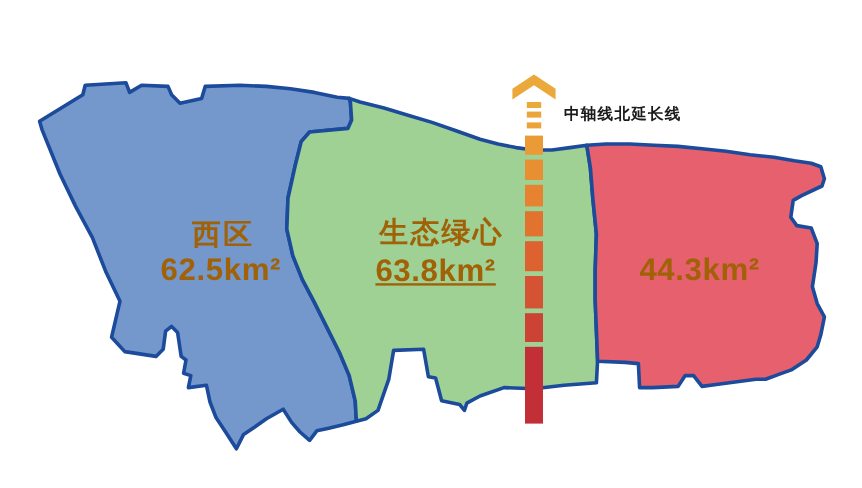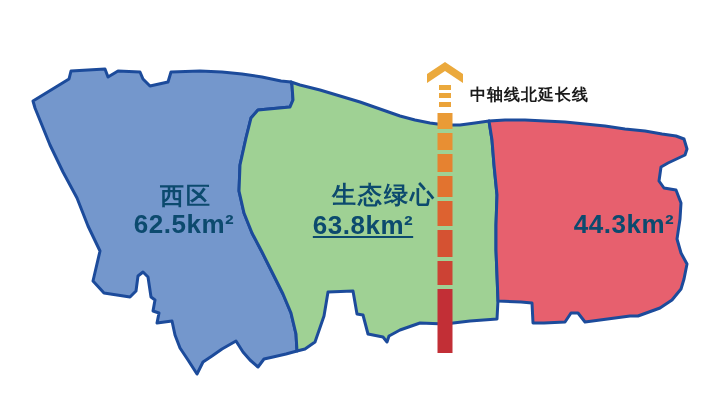--- a/index.html
+++ b/index.html
@@ -7,32 +7,32 @@
     width:718px;height:407px;
     background:#ffffff;
     font-family:"Liberation Sans","DejaVu Sans",sans-serif;
     position:relative;overflow:hidden;
   }
   .canvas{position:absolute;left:0;top:0;width:718px;height:407px;}
   svg{position:absolute;left:0;top:0;}
   .map-label{
     position:absolute;
     transform:translate(-50%,-50%);
-    color:#0c4a6e;
+    color:#a16207;
     font-weight:bold;
     text-align:center;
     white-space:nowrap;
     line-height:1;
   }
   .region-name{font-size:24px;letter-spacing:2px;}
   .region-area{font-size:26px;letter-spacing:0.5px;}
   .axis-label{
     position:absolute;
     transform:translate(0,-50%);
-    font-size:16px;
+    font-size:13px;
     font-weight:bold;
     letter-spacing:1px;
     white-space:nowrap;
   }
 </style>
 </head>
 <body>
 
 <div class="canvas">
 
@@ -80,18 +80,18 @@
       </g>
 
     <path d="M427,83 L427,74 L445,62 L463,74 L463,83 L445,71 Z" fill="#EBA93C"></path>
   </svg>
 
   <div class="axis-label" style="left: 470px; top: 95px; color: rgb(26, 26, 26);">中轴线北延长线</div>
 
   <div class="map-label region-name" style="left:186px;top:196px;">西区</div>
   <div class="map-label region-area" style="left:184px;top:224px;">62.5km²</div>
 
-  <div class="map-label region-name" style="left:368px;top:195px;margin-left:16px;">生态绿心</div>
+  <div class="map-label region-name" style="left:368px;top:195px;">生态绿心</div>
   <div class="map-label region-area" style="left:363px;top:225px;text-decoration:underline;">63.8km²</div>
 
-  <div class="map-label region-area" style="left:583px;top:224px;margin-left:41px;">44.3km²</div>
+  <div class="map-label region-area" style="left:583px;top:224px;">44.3km²</div>
 
 </div>
 
 </body></html>

